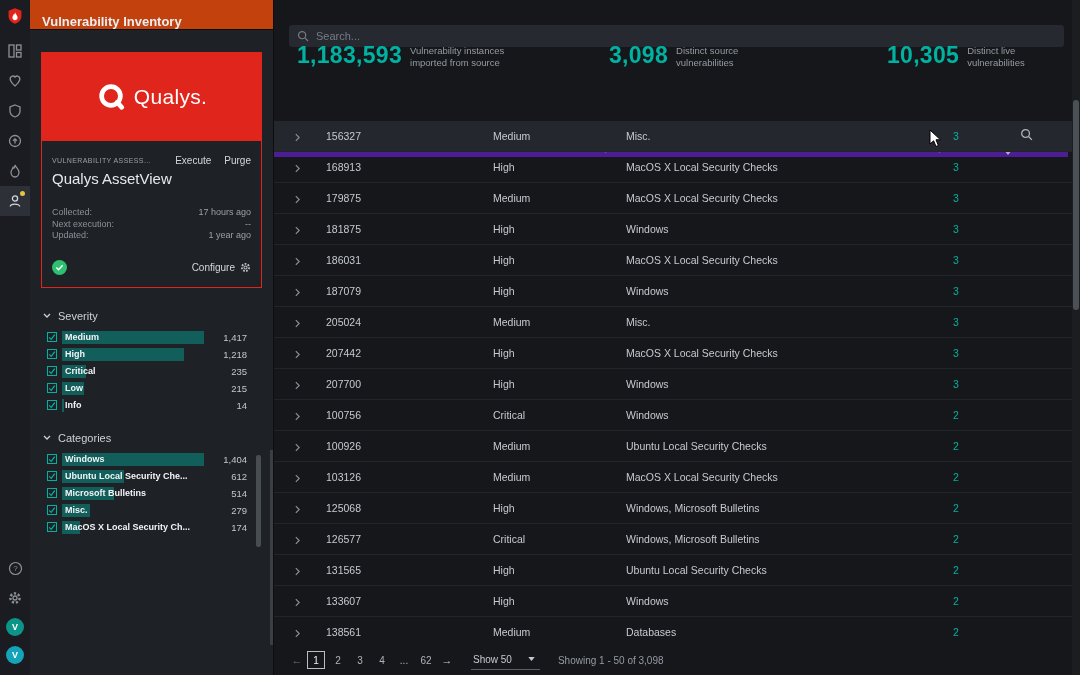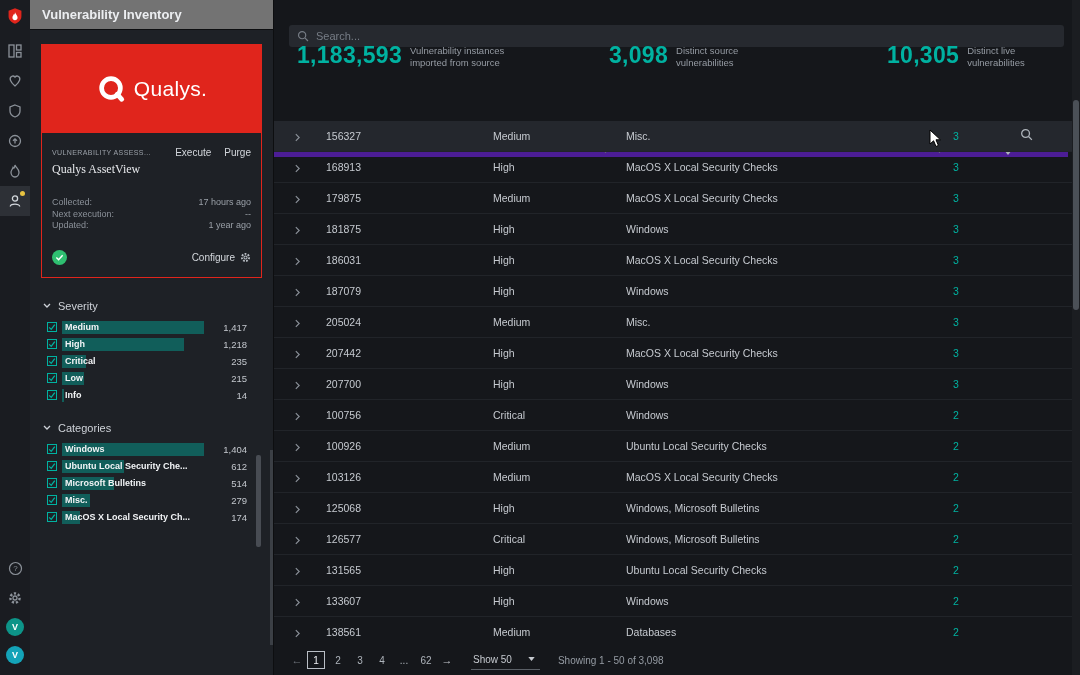--- a/index.html
+++ b/index.html
@@ -13,30 +13,30 @@
   .rail-item { width:30px; height:30px; display:flex; align-items:center; justify-content:center; position:relative; cursor:pointer; }
   .rail-item.active { background:#2d3036; }
   .rail-item.active .dot { position:absolute; top:5px; right:5px; width:5px; height:5px; border-radius:50%; background:var(--notification-yellow,#e8c341); }
   .rail-spacer { flex:1; }
   .avatar { width:18px; height:18px; border-radius:50%; display:flex; align-items:center; justify-content:center; font-size:9px; font-weight:bold; color:#fff; margin:5px 0; cursor:pointer; }
   .avatar.a1 { background:#0d9488; }
   .avatar.a2 { background:#14a3b8; }
 
   
   .sidebar { position:absolute; left:30px; top:0; width:243px; height:675px; background:#1e2126; z-index:4; }
-  .sidebar-header { height:30px; background:#737373; border-bottom:1px solid #0d0e10; display:flex; align-items:center; padding-left:12px; }
+  .sidebar-header { height:30px; background:#c2410c; border-bottom:1px solid #0d0e10; display:flex; align-items:flex-end; padding-left:12px; }
   .sidebar-title { font-size:13px; font-weight:bold; color:#eceef1; }
-  .card { margin:14px 11px 12px 11px; border:1px solid var(--brand-red,#e0251c); }
+  .card { margin:22px 11px 12px 11px; border:1px solid var(--brand-red,#e0251c); }
   .card-top { height:88px; background:var(--brand-red,#e0251c); display:flex; align-items:center; justify-content:center; gap:8px; }
   .brand-text { color:#fff; font-size:21px; font-weight:500; letter-spacing:.3px; }
   .card-info { padding:14px 10px 12px 10px; }
   .row-type { display:flex; align-items:center; }
   .type-label { flex:1; font-size:7px; letter-spacing:.4px; color:#9aa0a8; }
   .text-btn { font-size:10px; color:#d3d7dc; margin-left:13px; cursor:pointer; }
-  .card-name { margin-top:4px; font-size:12px; color:#e6e8eb;font-family:Liberation Serif, serif; }
+  .card-name { margin-top:4px; font-size:15px; color:#e6e8eb; }
   .card-fields { margin-top:20px; }
   .field-row { display:flex; font-size:9px; line-height:11.5px; color:#8b9199; }
   .field-value { flex:1; text-align:right; color:#9aa0a8; }
   .card-footer { margin-top:18px; display:flex; align-items:center; }
   .status-ok { width:15px; height:15px; border-radius:50%; background:var(--success-green,#2fbf71); display:flex; align-items:center; justify-content:center; }
   .configure { margin-left:auto; display:flex; align-items:center; gap:5px; font-size:10px; color:#d3d7dc; cursor:pointer; }
 
   .filter-section { margin-bottom:8px; }
   .filter-header { display:flex; align-items:center; gap:7px; padding:10px 0 7px 13px; cursor:pointer; }
   .filter-title { font-size:11px; color:#ced2d8; }

